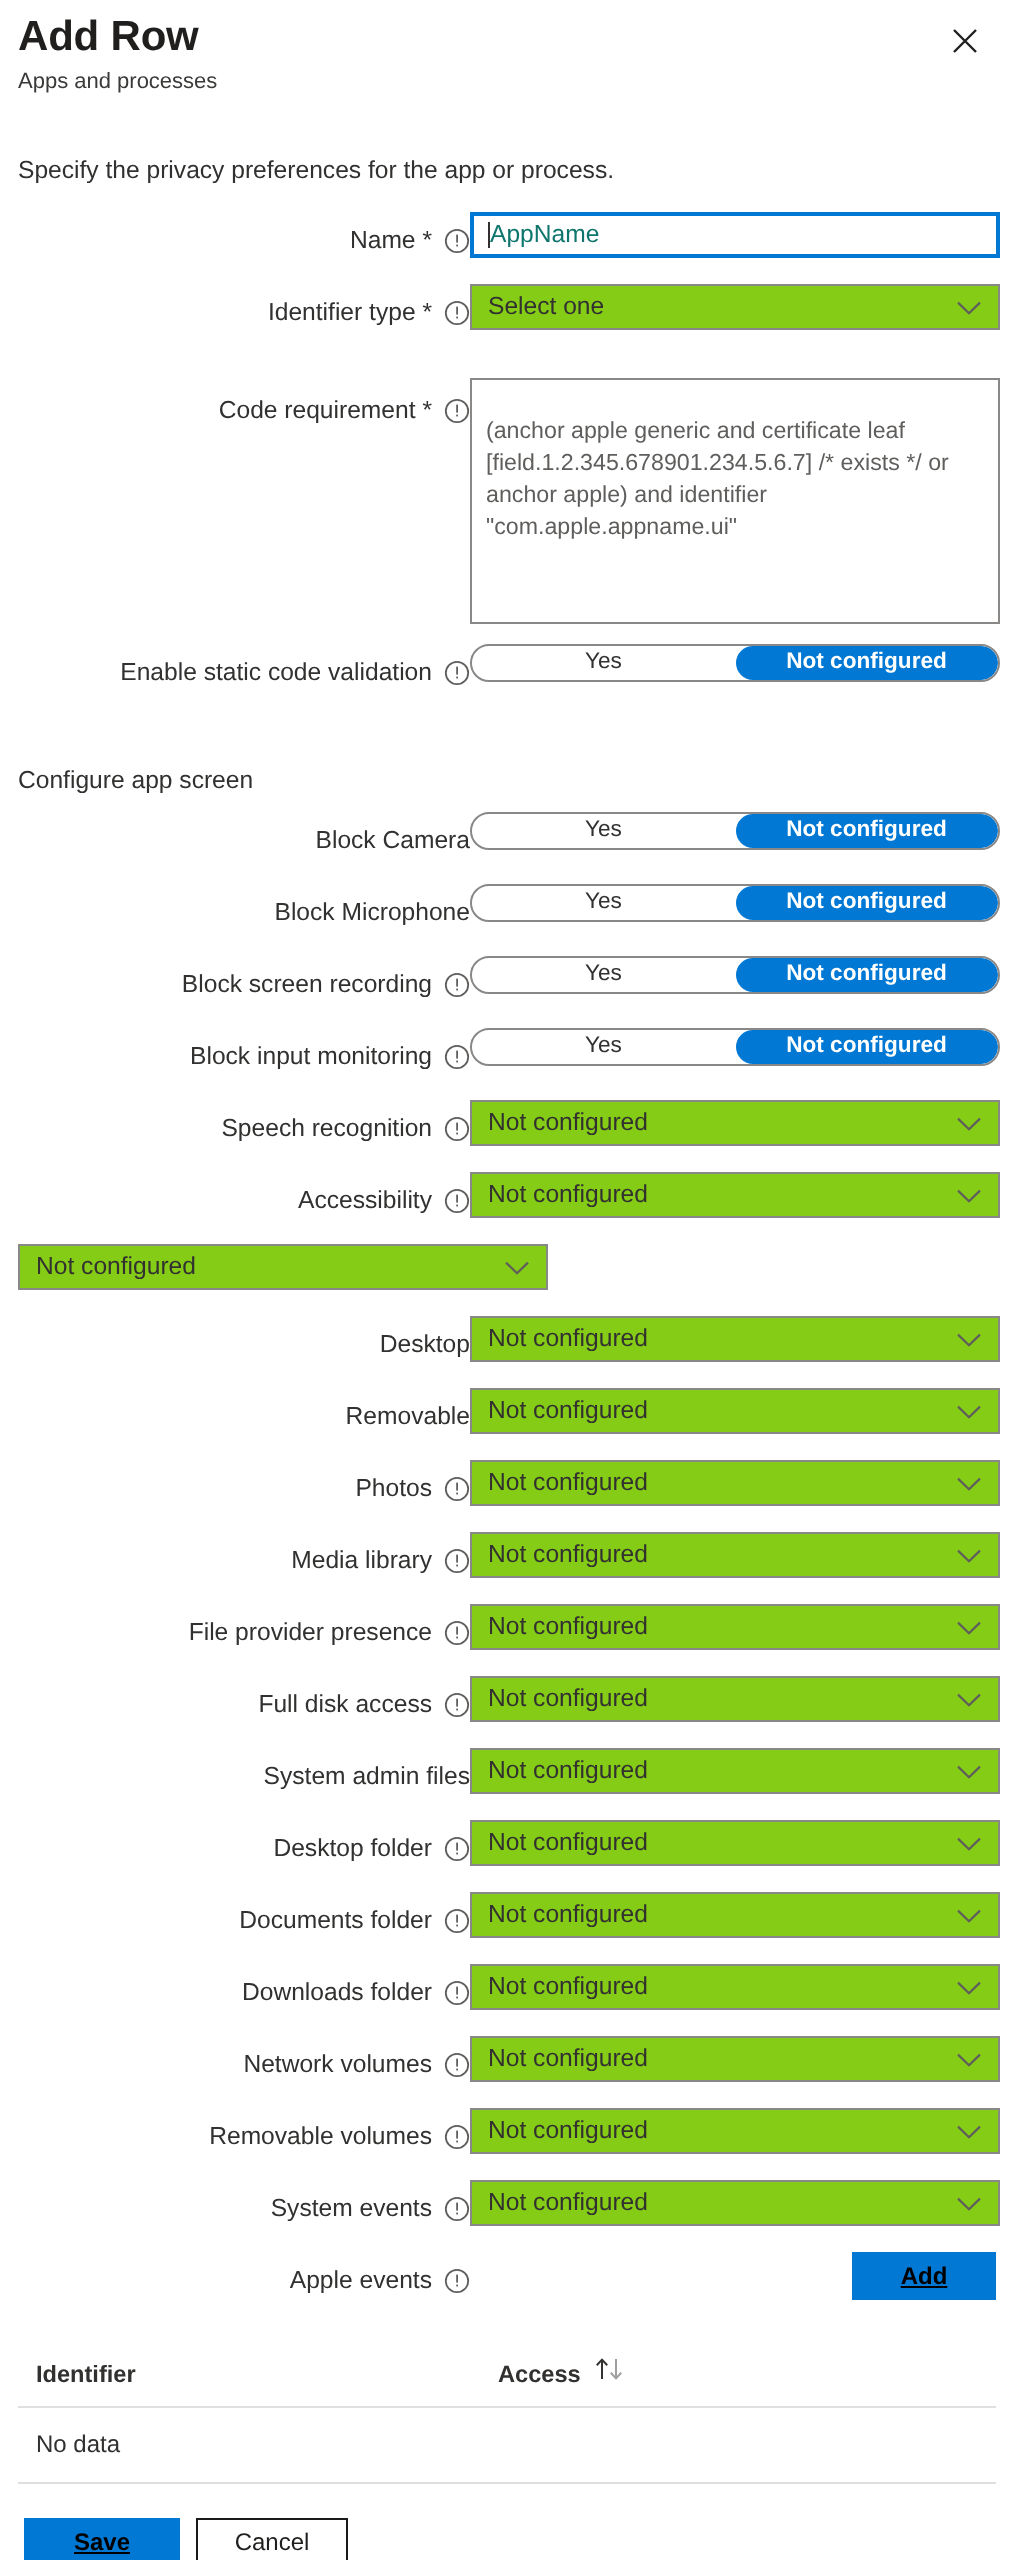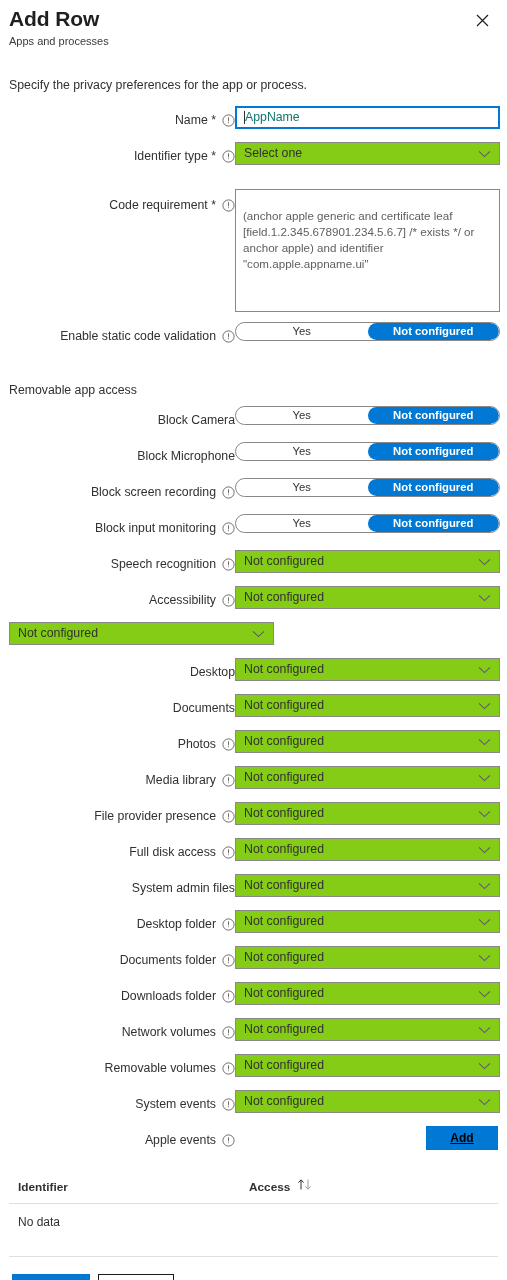--- a/index.html
+++ b/index.html
@@ -259,21 +259,21 @@
   .th-access {
     display: flex;
     align-items: flex-start;
     gap: 7px;
     cursor: pointer;
   }
   .sort-icon { display:block; margin-top: -2px; }
   .table-body {
     font-size: 12px;
     color: #323130;
-    padding: 11px 0 27px 9px;
+    padding: 11px 0 12px 9px;
     border-bottom: 1px solid #e1dfdd;
   }
 
   
   .footer {
     display: flex;
     gap: 8px;
     padding-top: 17px;
     padding-left: 3px;
   }
@@ -372,21 +372,21 @@
         </span>
       </div>
       <div class="row-control">
         <div class="toggle">
           <div class="toggle-opt">Yes</div>
           <div class="toggle-opt selected">Not configured</div>
         </div>
       </div>
     </div>
 
-    <div class="section-heading">Removable app access</div>
+    <div class="section-heading">Configure app screen</div>
 
     <div id="toggle-rows">
         <div class="row">
           <div class="row-label">
             <span class="label-text">Block Camera</span>
           </div>
           <div class="row-control">
             <div class="toggle">
               <div class="toggle-opt">Yes</div>
               <div class="toggle-opt selected">Not configured</div>
@@ -509,21 +509,21 @@
               <span class="chev">
                 <svg width="13" height="8" viewBox="0 0 13 8">
                   <path d="M1 1.3 L6.5 6.6 L12 1.3" fill="none" stroke="#605e5c" stroke-width="1.1"></path>
                 </svg>
               </span>
             </div>
           </div>
         </div>
         <div class="row">
           <div class="row-label">
-            <span class="label-text">Documents</span>
+            <span class="label-text">Removable</span>
           </div>
           <div class="row-control">
             <div class="select">
               <span class="sel-text">Not configured</span>
               <span class="chev">
                 <svg width="13" height="8" viewBox="0 0 13 8">
                   <path d="M1 1.3 L6.5 6.6 L12 1.3" fill="none" stroke="#605e5c" stroke-width="1.1"></path>
                 </svg>
               </span>
             </div>

